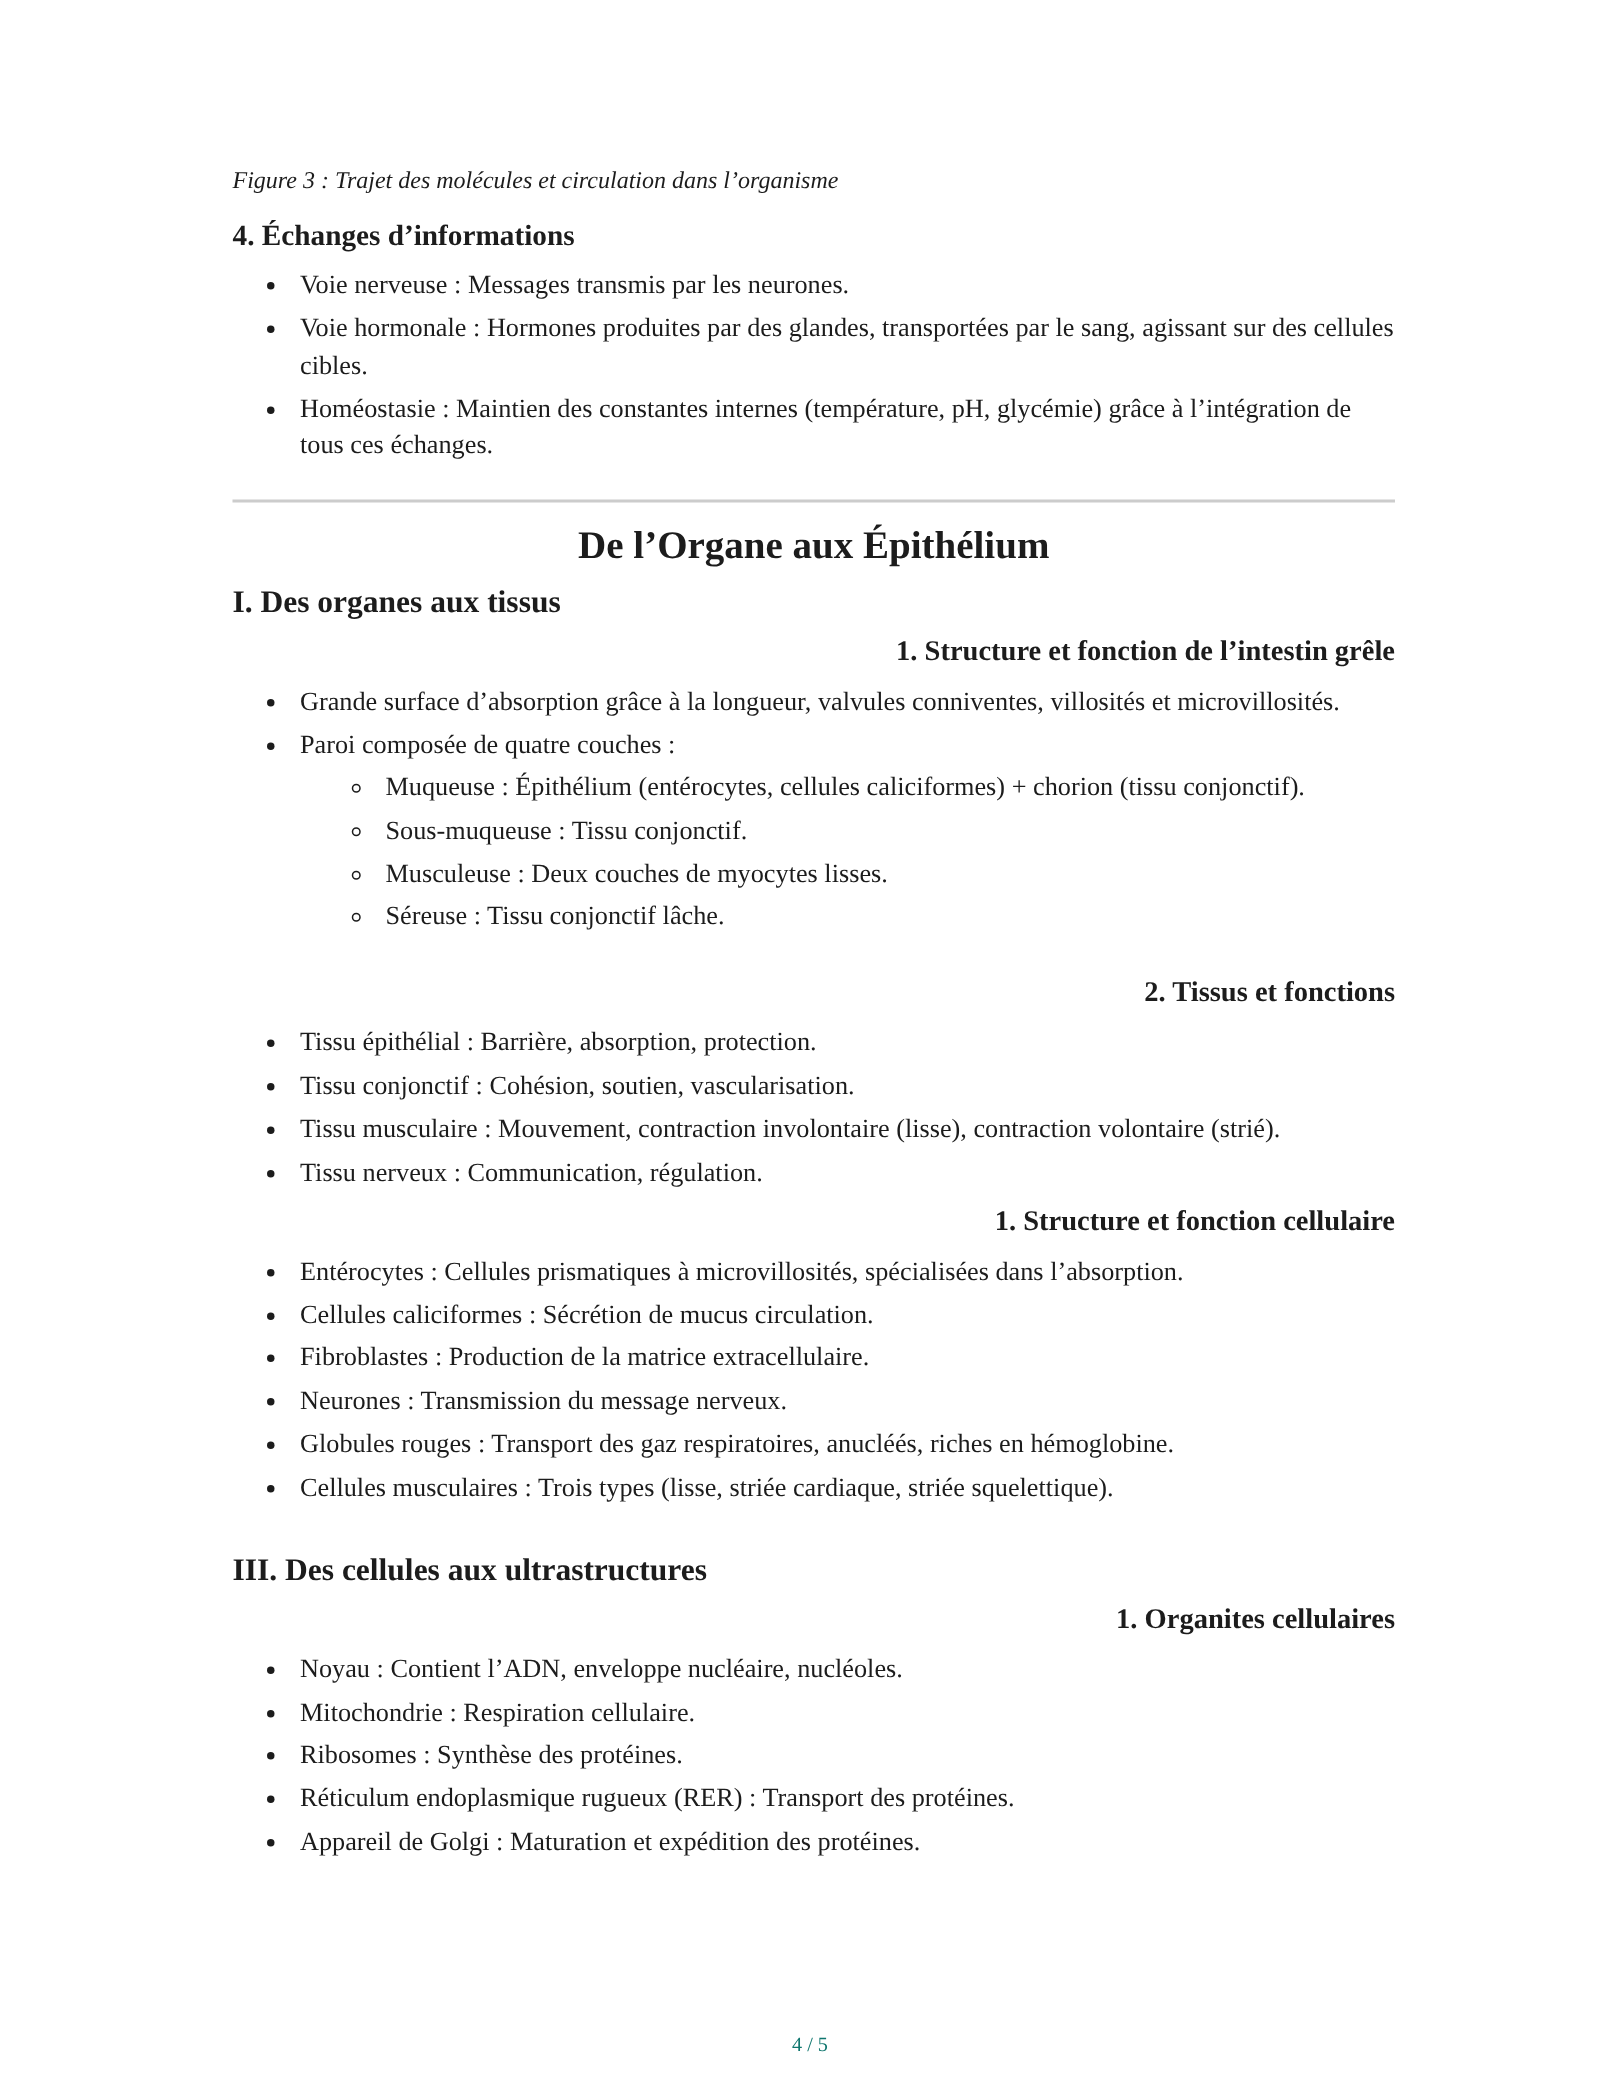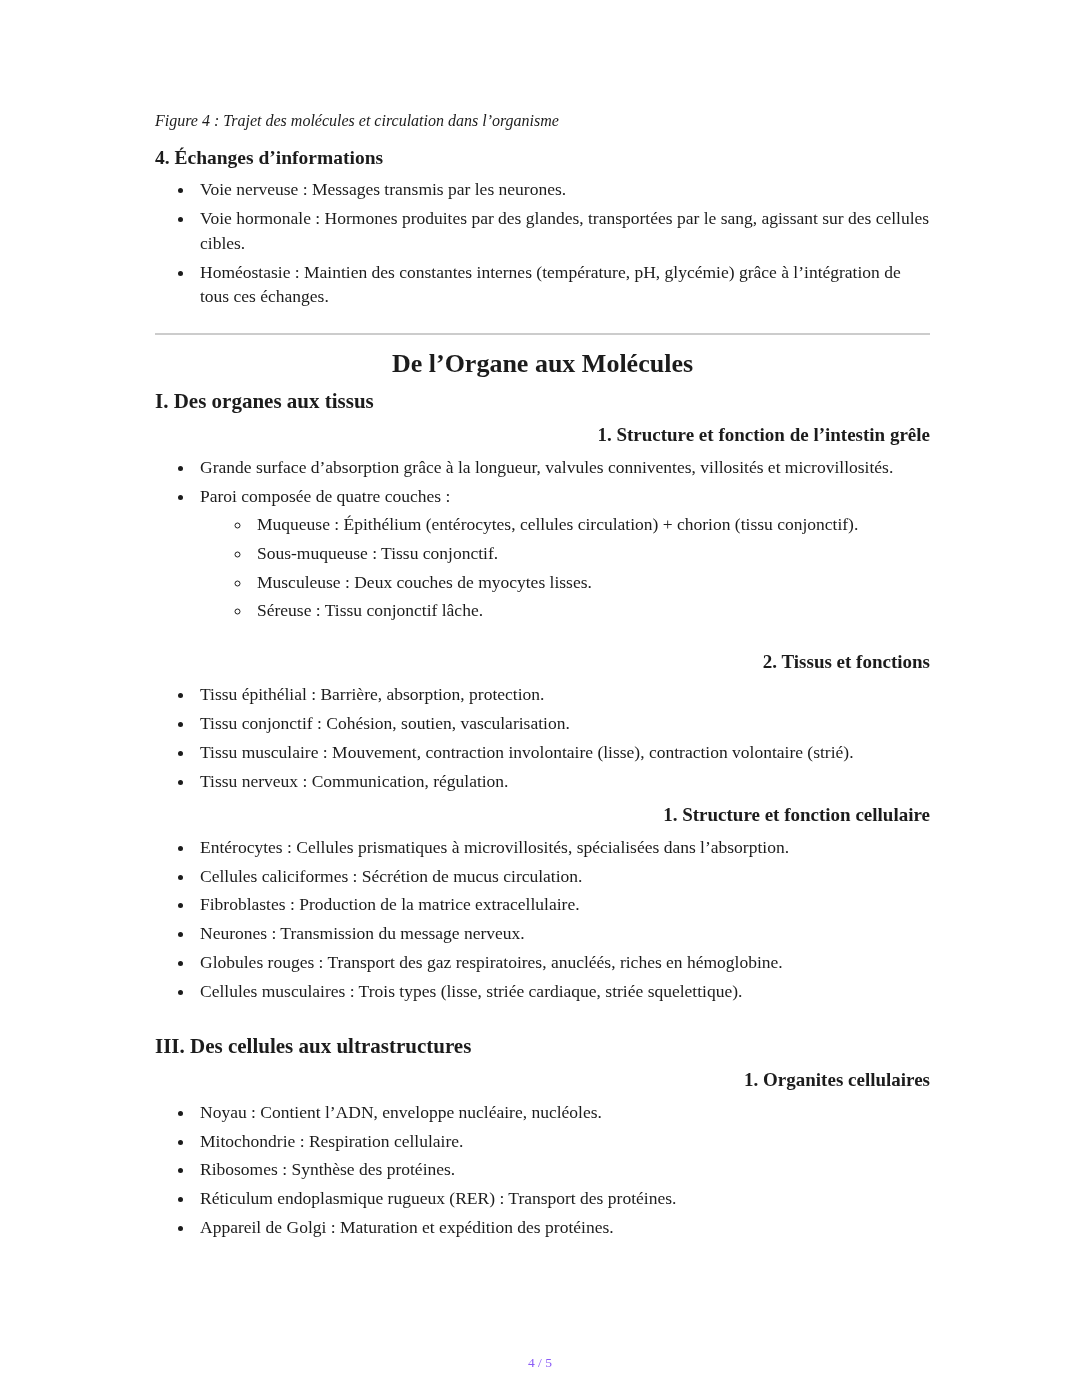--- a/index.html
+++ b/index.html
@@ -71,49 +71,49 @@
   }
   .h-sub.spaced { margin-top: 28px; }
 
   .footer {
     position: absolute;
     left: 0;
     right: 0;
     bottom: 26px;
     text-align: center;
     font-size: 13.5px;
-    color: #8b5cf6;
+    color: #0f766e;
   }
 </style>
 </head>
 <body>
 
 <div class="page">
 
-  <p class="caption">Figure 4 : Trajet des molécules et circulation dans l’organisme</p>
+  <p class="caption">Figure 3 : Trajet des molécules et circulation dans l’organisme</p>
 
   <h3 class="h-sec">4. Échanges d’informations</h3>
   <ul class="l1">
     <li><span class="term">Voie nerveuse</span><span> : Messages transmis par les neurones.</span></li>
     <li><span class="term">Voie hormonale</span><span> : Hormones produites par des glandes, transportées par le sang, agissant sur des cellules cibles.</span></li>
     <li><span class="term">Homéostasie</span><span> : Maintien des constantes internes (température, pH, glycémie) grâce à l’intégration de tous ces échanges.</span></li>
   </ul>
 
   <hr class="rule">
 
-  <h1 class="title">De l’Organe aux Molécules</h1>
+  <h1 class="title">De l’Organe aux Épithélium</h1>
 
   <h2 class="h-part">I. Des organes aux tissus</h2>
 
   <h3 class="h-sub">1. Structure et fonction de l’intestin grêle</h3>
   <ul class="l1">
     <li><span>Grande surface d’absorption grâce à la longueur, valvules conniventes, villosités et microvillosités.</span></li>
     <li><span>Paroi composée de quatre couches :</span>
       <ul class="l2">
-        <li><span class="term">Muqueuse</span><span> : Épithélium (entérocytes, cellules circulation) + chorion (tissu conjonctif).</span></li>
+        <li><span class="term">Muqueuse</span><span> : Épithélium (entérocytes, cellules caliciformes) + chorion (tissu conjonctif).</span></li>
         <li><span class="term">Sous-muqueuse</span><span> : Tissu conjonctif.</span></li>
         <li><span class="term">Musculeuse</span><span> : Deux couches de myocytes lisses.</span></li>
         <li><span class="term">Séreuse</span><span> : Tissu conjonctif lâche.</span></li>
       </ul>
     </li>
   </ul>
 
   <h3 class="h-sub spaced">2. Tissus et fonctions</h3>
   <ul class="l1">
     <li><span class="term">Tissu épithélial</span><span> : Barrière, absorption, protection.</span></li>

